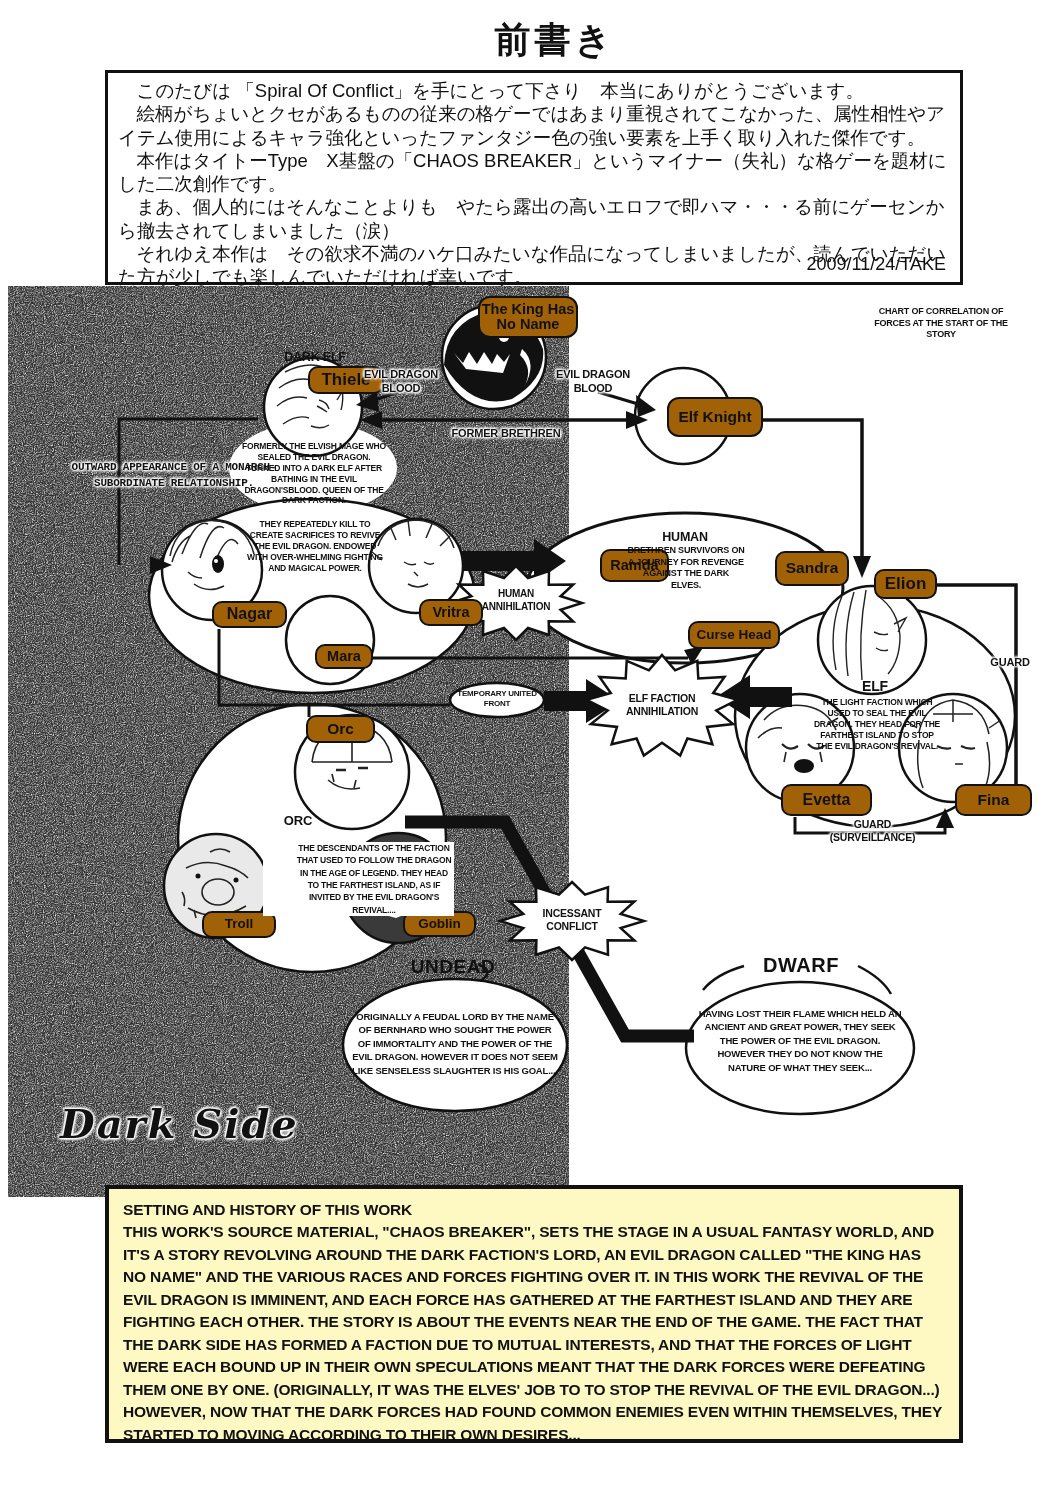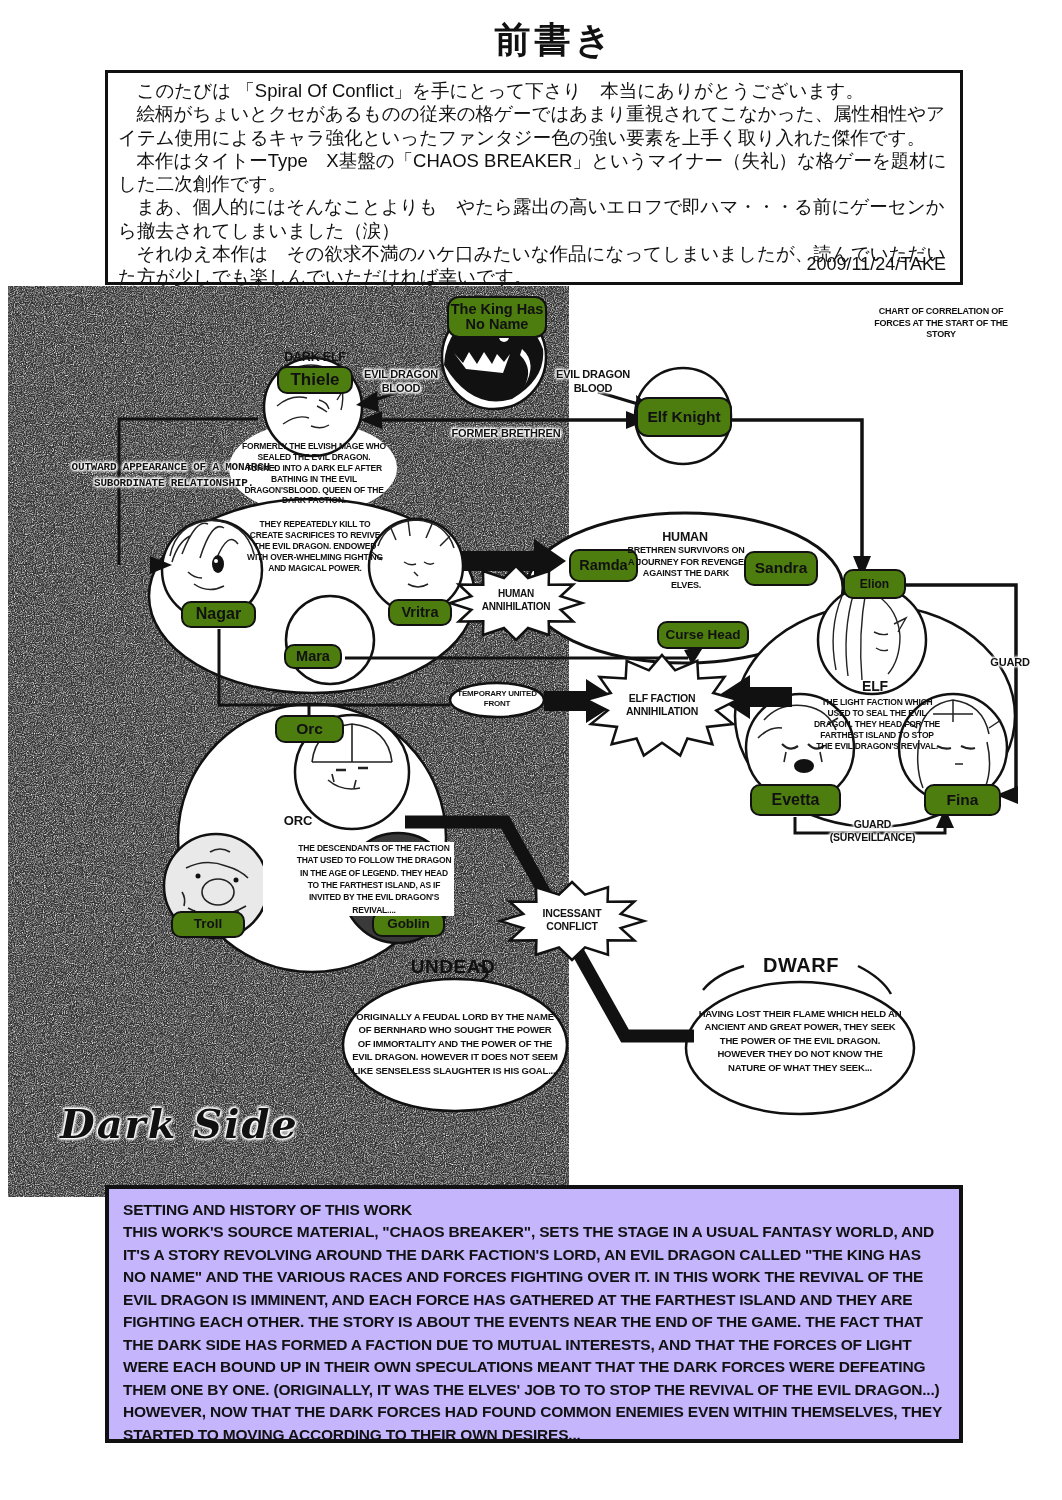--- a/index.html
+++ b/index.html
@@ -11,28 +11,28 @@
   #intro-box{position:absolute;left:105px;top:70px;width:858px;height:215px;border:3px solid #111;
         background:#fff;box-sizing:border-box;padding:6px 12px 6px 10px;font-size:18.5px;line-height:1.26;}
   #intro-box .jp{margin:0;}
   #intro-date{position:absolute;right:14px;bottom:6px;font-size:18px;}
   
   svg.canvas{position:absolute;left:0;top:0;}
   
   .lbl{position:absolute;font-weight:bold;text-align:center;line-height:1.28;letter-spacing:-0.2px;}
   .halo{text-shadow:0 0 3px #fff,0 0 3px #fff,0 0 4px #fff,0 0 4px #fff,1px 1px 2px #fff,-1px -1px 2px #fff;}
   .whitebg{background:#fff;padding-left:31px;}
-  .badge{position:absolute;background:#4d7c0f;border:2.5px solid #111;border-radius:10px;
+  .badge{position:absolute;background:#a16207;border:2.5px solid #111;border-radius:10px;
         display:flex;align-items:center;justify-content:center;font-weight:bold;text-align:center;
-        line-height:1.05;box-sizing:border-box;letter-spacing:0;}
+        line-height:1.05;box-sizing:border-box;letter-spacing:0;margin-left:31px;}
   .script{position:absolute;font-family:"DejaVu Serif","Liberation Serif",serif;font-style:italic;
         font-weight:bold;font-size:40px;letter-spacing:2px;}
   
   #setting-box{position:absolute;left:105px;top:1185px;width:858px;height:258px;border:4px solid #111;
-        background:#c4b5fd;box-sizing:border-box;padding:10px 14px;font-weight:bold;font-size:15.5px;
+        background:#fef9c3;box-sizing:border-box;padding:10px 14px;font-weight:bold;font-size:15.5px;
         line-height:1.45;letter-spacing:-0.2px;}
 </style>
 </head>
 <body>
 
 <div id="page">
 
   <div id="page-title">前書き</div>
 
   <div id="intro-box">
@@ -177,21 +177,21 @@
   <div class="badge" style="left:447px;top:296px;width:100px;height:42px;font-size:14.5px;border-radius:12px;">The King Has No Name</div>
   <div class="lbl" style="left:280px;top:349px;width:70px;font-size:12.5px;">DARK ELF</div>
   <div class="badge" style="left:277px;top:366px;width:76px;height:28px;font-size:17px;">Thiele</div>
   <div class="badge" style="left:636px;top:397px;width:96px;height:40px;font-size:15.5px;border-radius:12px;">Elf Knight</div>
   <div class="badge" style="left:181px;top:601px;width:75px;height:27px;font-size:16px;">Nagar</div>
   <div class="badge" style="left:388px;top:599px;width:64px;height:27px;font-size:14.5px;">Vritra</div>
   <div class="badge" style="left:284px;top:644px;width:58px;height:25px;font-size:14.5px;">Mara</div>
   <div class="badge" style="left:569px;top:549px;width:69px;height:33px;font-size:14.5px;">Ramda</div>
   <div class="badge" style="left:744px;top:551px;width:74px;height:35px;font-size:15.5px;">Sandra</div>
   <div class="badge" style="left:657px;top:621px;width:92px;height:28px;font-size:13.5px;">Curse Head</div>
-  <div class="badge" style="left:843px;top:569px;width:63px;height:30px;font-size:12px;">Elion</div>
+  <div class="badge" style="left:843px;top:569px;width:63px;height:30px;font-size:17px;">Elion</div>
   <div class="badge" style="left:750px;top:784px;width:91px;height:32px;font-size:16px;">Evetta</div>
   <div class="badge" style="left:924px;top:784px;width:77px;height:32px;font-size:15.5px;">Fina</div>
   <div class="badge" style="left:275px;top:715px;width:69px;height:28px;font-size:15.5px;">Orc</div>
   <div class="badge" style="left:171px;top:911px;width:74px;height:27px;font-size:13.5px;">Troll</div>
   <div class="badge" style="left:372px;top:911px;width:73px;height:26px;font-size:13.5px;">Goblin</div>
 
   <div class="lbl halo" style="left:355px;top:367px;width:92px;font-size:11px;">EVIL DRAGON BLOOD</div>
   <div class="lbl halo" style="left:547px;top:367px;width:92px;font-size:11px;">EVIL DRAGON BLOOD</div>
   <div class="lbl halo" style="left:450px;top:426px;width:112px;font-size:11px;">FORMER BRETHREN</div>
   <div class="lbl halo" style="left:52px;top:460px;width:244px;font-size:11px;line-height:1.45;font-family:Liberation Mono, monospace;">OUTWARD APPEARANCE OF A MONARCH-SUBORDINATE RELATIONSHIP.</div>

